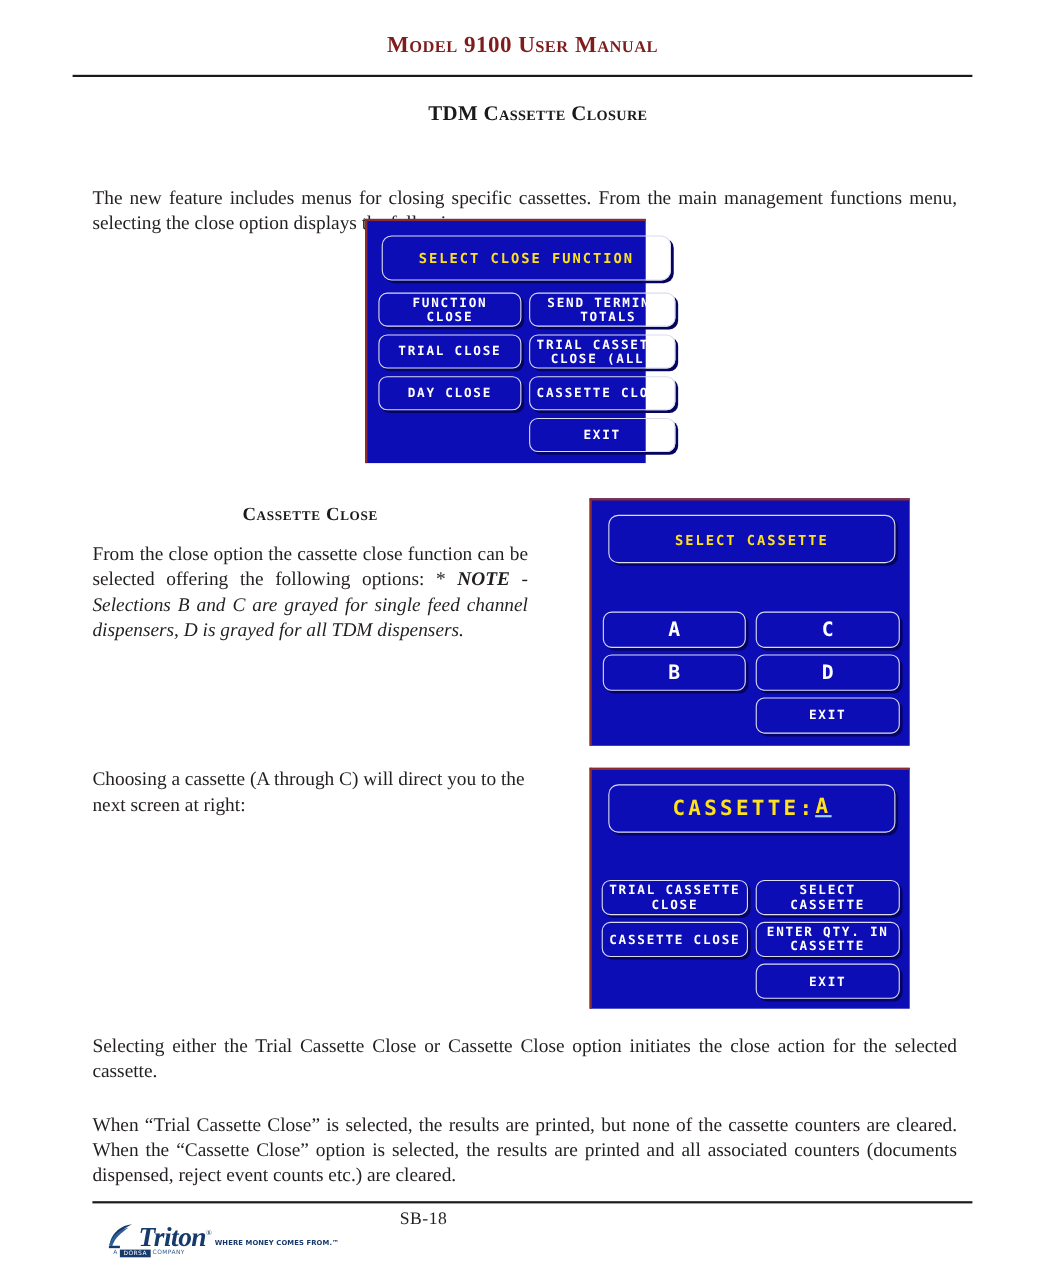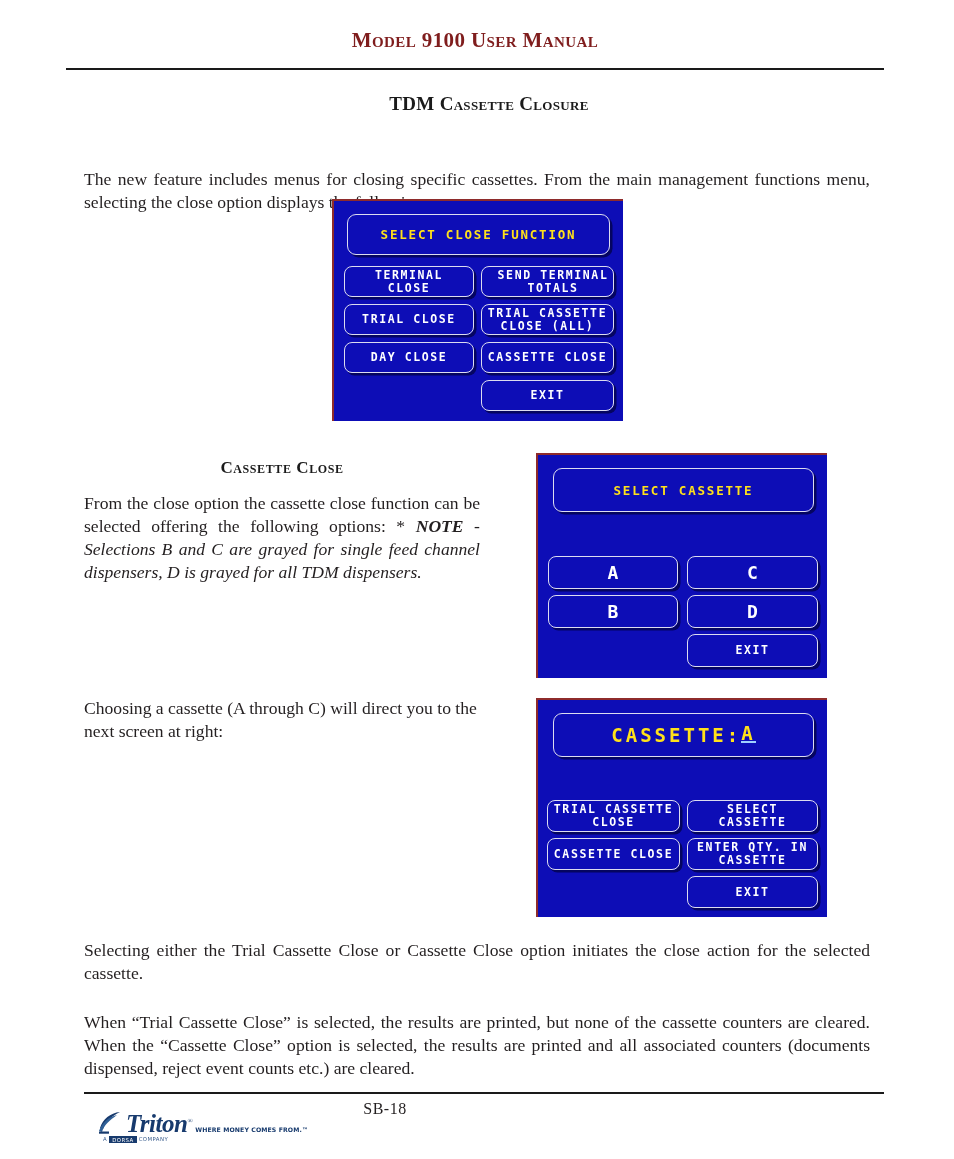--- a/index.html
+++ b/index.html
@@ -88,21 +88,21 @@
 
   
   .atm {
     position: absolute;
     background: #0d0db6;
     border-top: 2px solid #8e2b2b;
     border-left: 2px solid #8e2b2b;
     box-sizing: border-box;
     font-family: "DejaVu Sans Mono", "Liberation Mono", monospace;
   }
-  #screen-close-function { left: 332px; top: 199px; width: 291px; height: 222px; }
+  #screen-close-function { left: 332px; top: 199px; width: 255px; height: 222px; }
   #screen-select-cassette { left: 536px; top: 453px; width: 291px; height: 225px; }
   #screen-cassette-a      { left: 536px; top: 698px; width: 291px; height: 219px; }
 
   .atm-title {
     position: absolute;
     box-sizing: border-box;
     border: 1.5px solid #dcdcf0;
     border-radius: 9px;
     box-shadow: 2.5px 2.5px 0 #050560;
     color: #ffe11a;
@@ -224,21 +224,21 @@
   </div>
   <div class="header-rule"></div>
 
   <div class="sec-title" id="title-tdm">TDM Cassette Closure</div>
 
   <div class="para" id="p-intro">The new feature includes menus for closing specific cassettes.  From the main management functions menu, selecting the close option displays the following screen:</div>
 
   <div class="atm" id="screen-close-function">
     <div class="atm-title" style="left:13px; top:13px; width:263px; height:41px;">SELECT CLOSE FUNCTION</div>
 
-    <div class="atm-btn" style="left:10px; top:65px; width:130px; height:31px;">TERMINAL
+    <div class="atm-btn" style="left:10px; top:65px; width:130px; height:31px;">FUNCTION
 CLOSE</div>
     <div class="atm-btn" style="left:147px; top:65px; width:133px; height:31px;padding-left:11px;">SEND TERMINAL
 TOTALS</div>
 
     <div class="atm-btn" style="left:10px; top:103px; width:130px; height:31px;">TRIAL CLOSE</div>
     <div class="atm-btn" style="left:147px; top:103px; width:133px; height:31px;">TRIAL CASSETTE
 CLOSE (ALL)</div>
 
     <div class="atm-btn" style="left:10px; top:141px; width:130px; height:31px;">DAY CLOSE</div>
     <div class="atm-btn" style="left:147px; top:141px; width:133px; height:31px;">CASSETTE CLOSE</div>

